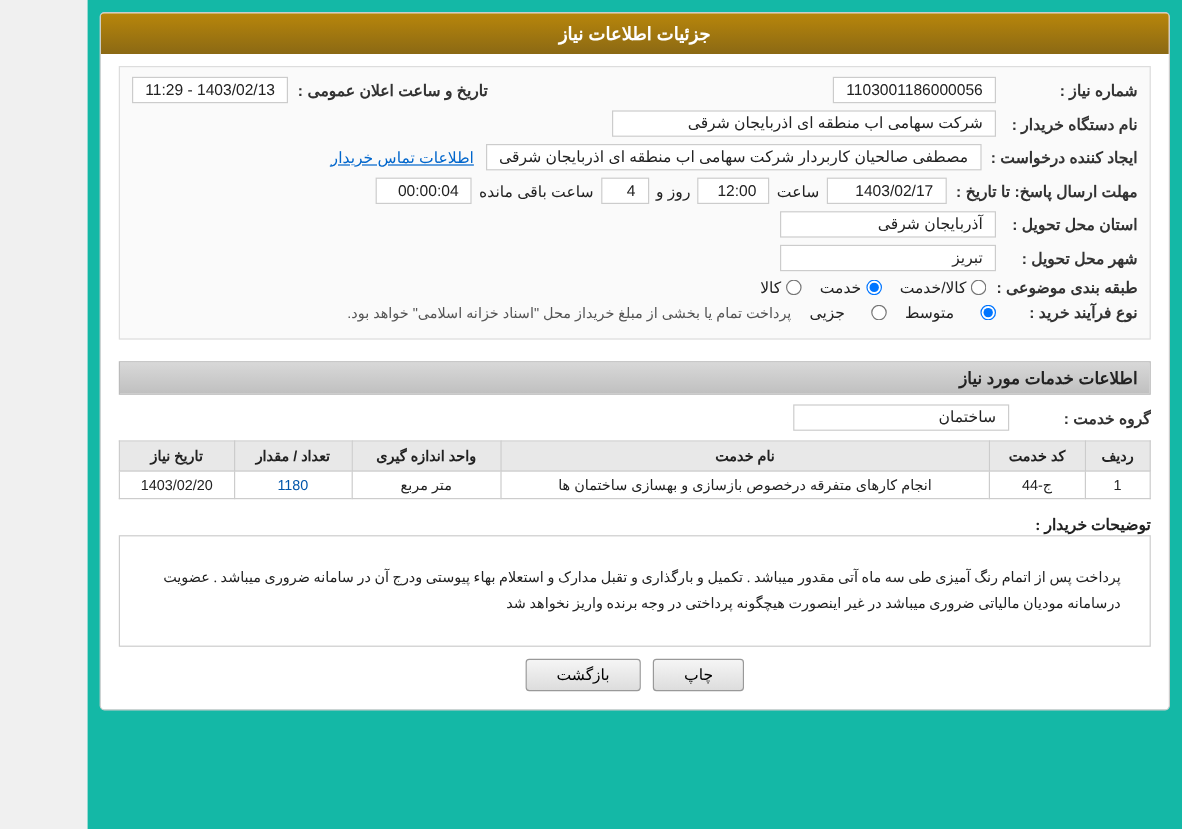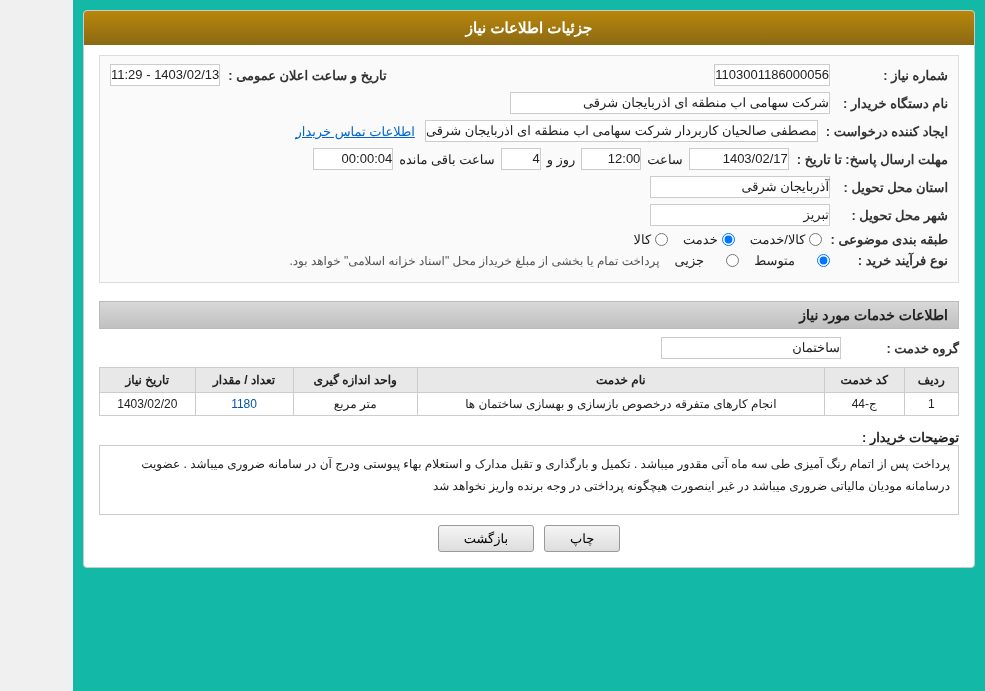--- a/index.html
+++ b/index.html
@@ -49,21 +49,21 @@
       font-weight: bold;
       color: #333;
       white-space: nowrap;
       margin-left: 8px;
       min-width: 110px;
       text-align: right;
     }
     .value-box {
       border: 1px solid #ccc;
       background: #fff;
-      padding: 2px 0;
+      padding: 2px 10px;
       min-width: 180px;
       min-height: 22px;
       display: inline-block;
     }
     .value-box.wide {
       min-width: 320px;
     }
     .value-box.narrow {
       min-width: 100px;
     }
@@ -133,21 +133,21 @@
     .services-table td {
       border: 1px solid #ccc;
       padding: 4px 8px;
       text-align: center;
     }
     .services-table tr:nth-child(even) {
       background: #f5f5f5;
     }
     .tafzil-box {
       border: 1px solid #ccc;
-      padding: 8px;
+      padding: 24px;
       min-height: 70px;
       background: #fff;
       text-align: right;
       font-size: 12px;
       line-height: 1.8;
     }
     .btn-row {
       display: flex;
       justify-content: center;
       gap: 10px;
@@ -291,21 +291,21 @@
                 <td>ج-44</td>
                 <td>انجام کارهای متفرقه درخصوص بازسازی و بهسازی ساختمان ها</td>
                 <td>متر مربع</td>
                 <td style="color: rgb(0, 85, 170);">1180</td>
                 <td>1403/02/20</td>
               </tr>
             </tbody>
         </table>
       </div>
 
-      <div class="info-row" style="align-items:flex-end; margin-bottom:8px;">
+      <div class="info-row" style="align-items:flex-end; margin-bottom:8px;font-family:Liberation Serif, serif;">
         <span class="tawzihat-label">توضیحات خریدار :</span>
         <div class="tafzil-box">پرداخت پس از اتمام رنگ آمیزی طی سه ماه آتی مقدور میباشد . تکمیل و بارگذاری و تقبل مدارک و استعلام بهاء پیوستی ودرج آن در سامانه ضروری میباشد . عضویت درسامانه مودیان مالیاتی ضروری میباشد در غیر اینصورت هیچگونه پرداختی در وجه برنده واریز نخواهد شد</div>
       </div>
 
       <div class="btn-row">
         <button class="btn">چاپ</button>
         <button class="btn">بازگشت</button>
       </div>
 
     </div>

